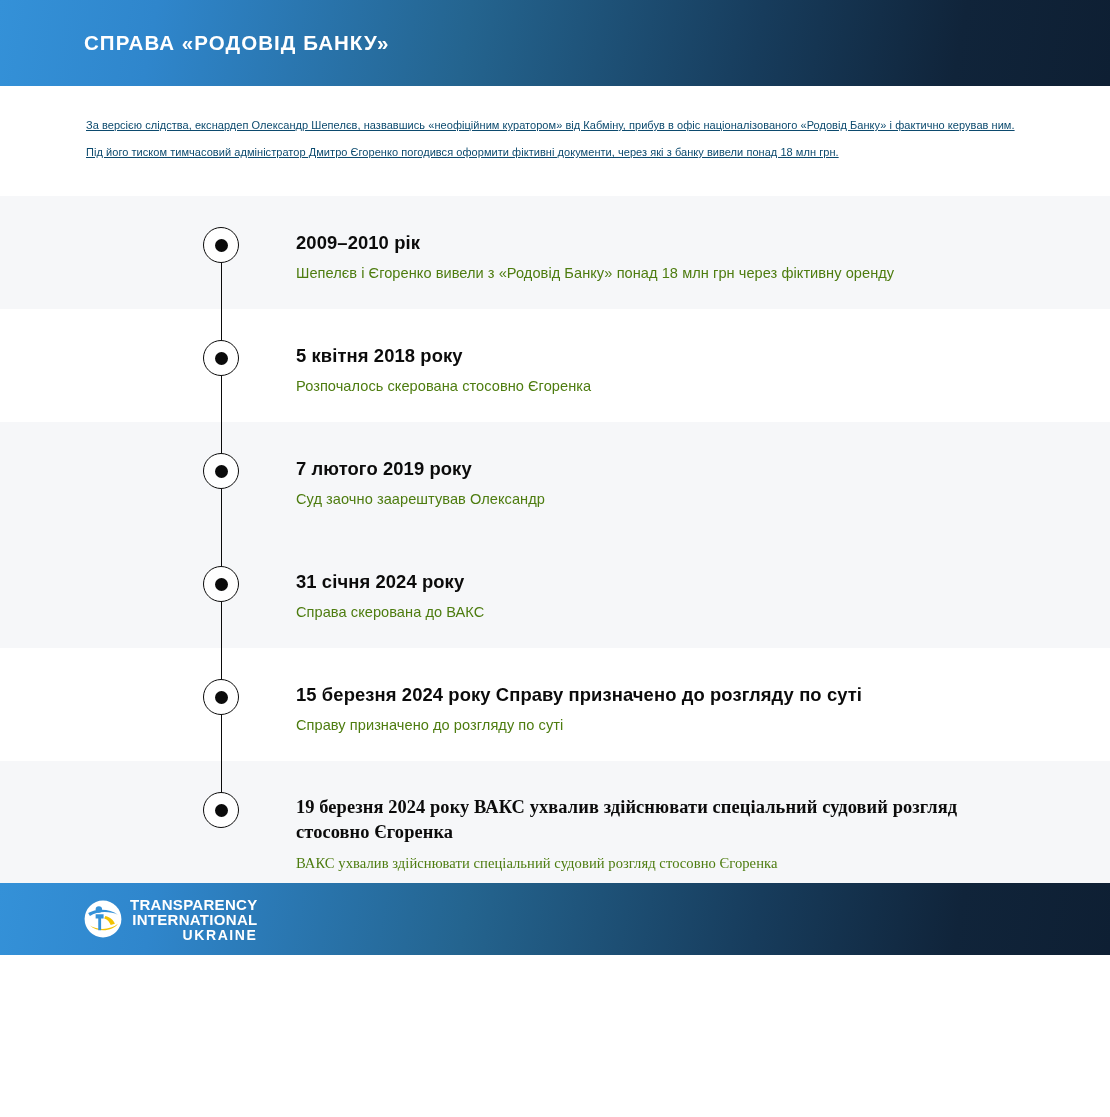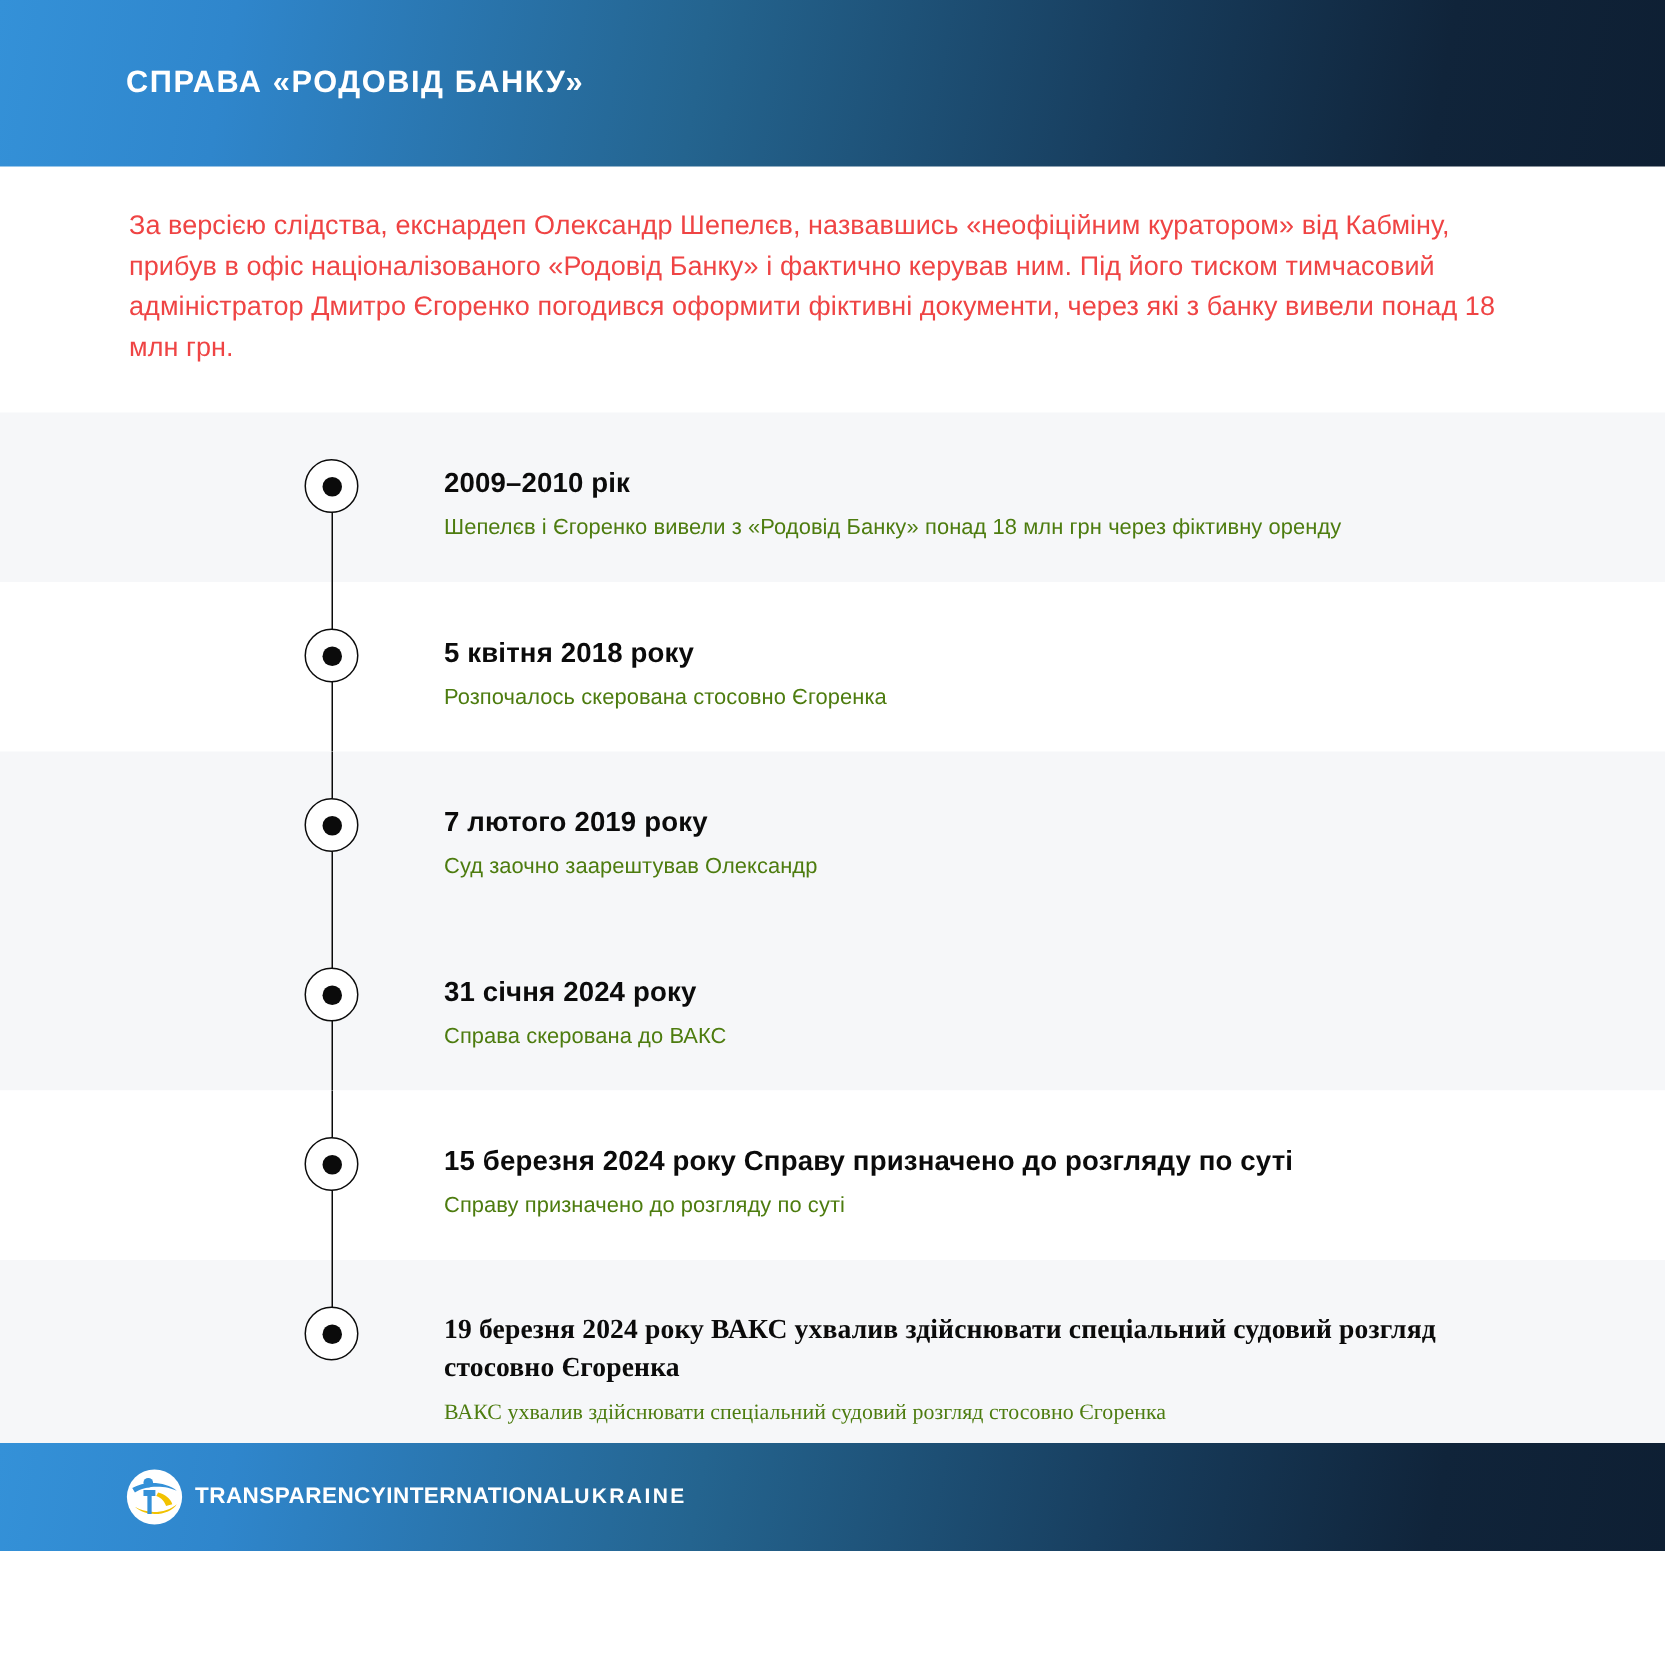--- a/index.html
+++ b/index.html
@@ -16,21 +16,21 @@
     position: relative;
     width: 1110px;
     min-height: 1117px;
     background: #ffffff;
     overflow: hidden;
   }
 
   
   .header {
     position: relative;
-    height: 111px;
+    height: 86px;
     background: linear-gradient(100deg,
                 #3491d8 0%,
                 #2f86cc 14%,
                 #24648f 42%,
                 #173c5c 68%,
                 #10243a 86%,
                 #0e1f33 100%);
     display: flex;
     align-items: center;
   }
@@ -44,25 +44,26 @@
     line-height: 1.2;
     white-space: nowrap;
   }
 
   
   .intro {
     background: #ffffff;
     padding: 26px 86px 30px 86px;
   }
   .intro-text {
-    color: #ef4444;
-    font-size: 18px;
+    color: #0c4a6e;
+    font-size: 11px;
     line-height: 27px;
     letter-spacing: 0.05px;
     max-width: 935px;
+    text-decoration: underline;
   }
 
   
   .timeline {
     position: relative;
     width: 100%;
   }
 
   .tl-row {
     position: relative;
@@ -146,23 +147,24 @@
   }
   .logo {
     margin-left: 84px;
     display: flex;
     align-items: center;
     gap: 8px;
   }
   .logo-mark { display: block; width: 38px; height: 38px; }
   .logo-words {
     display: flex;
-    flex-direction: row;
+    flex-direction: column;
     justify-content: center;
     line-height: 1;
+    text-align: right;
   }
   .logo-line1, .logo-line2 {
     color: #ffffff;
     font-size: 15px;
     font-weight: bold;
     letter-spacing: 0.3px;
     line-height: 15.5px;
   }
   .logo-line3 {
     color: #ffffff;

